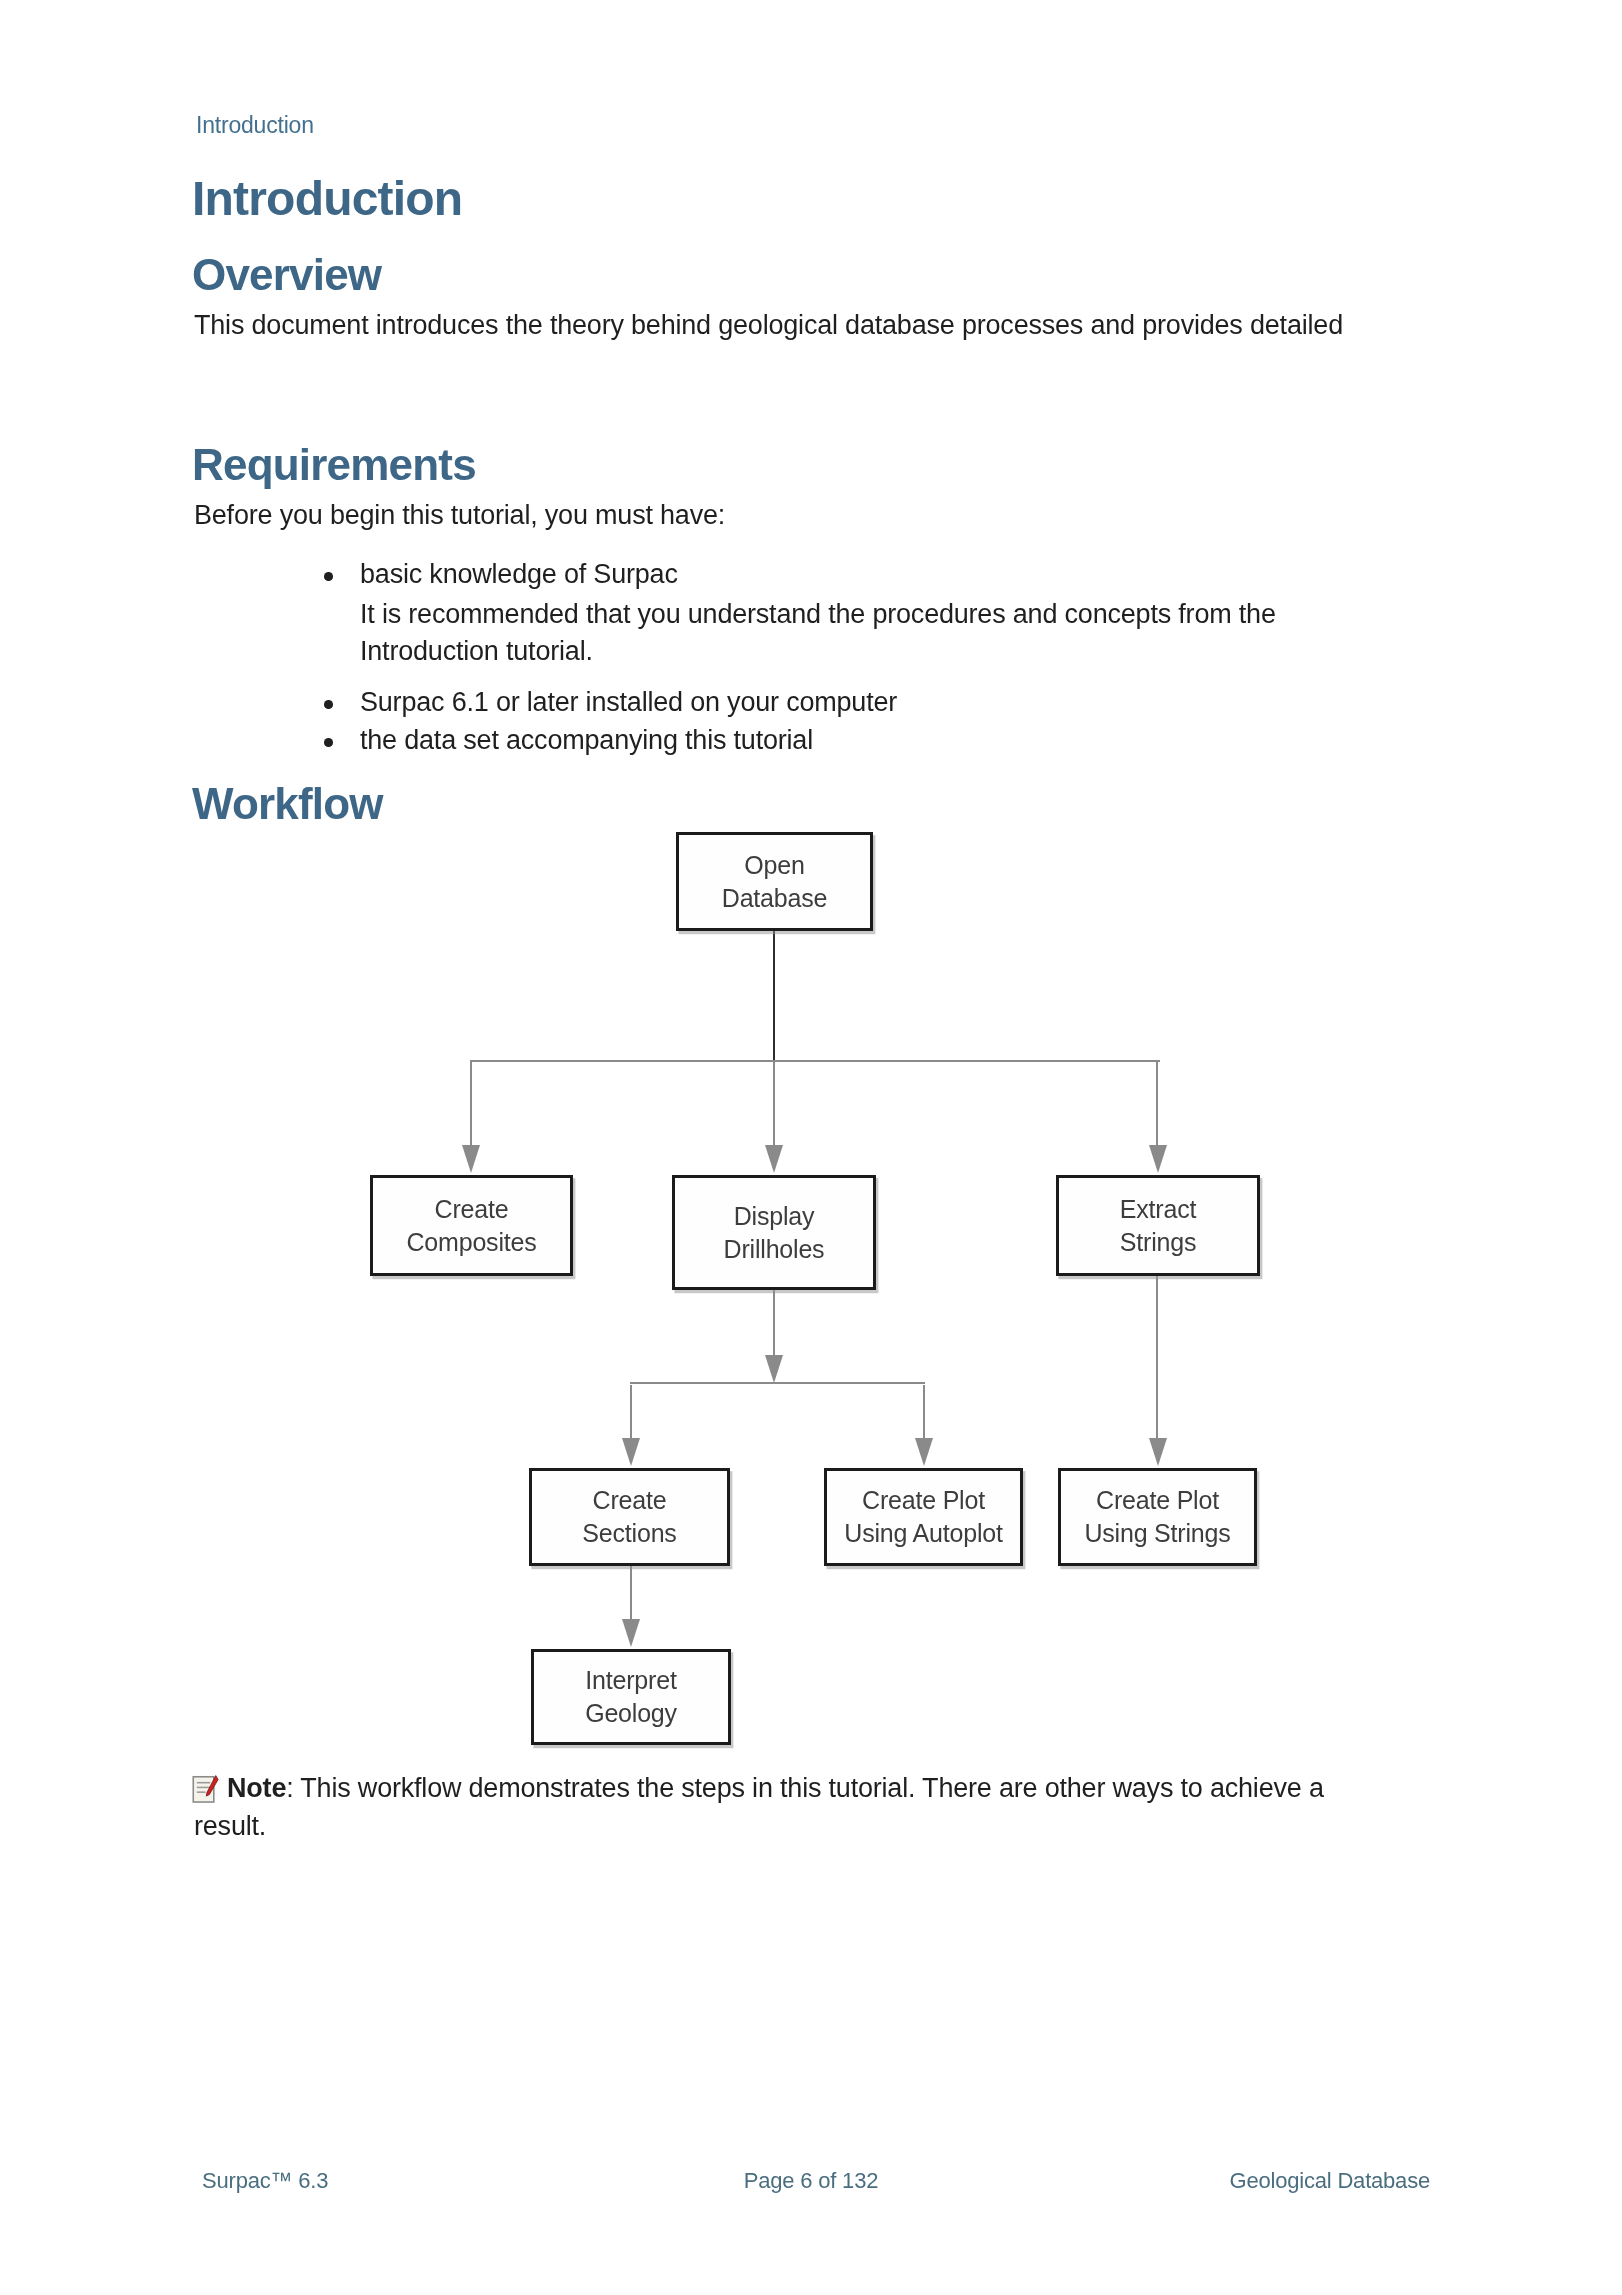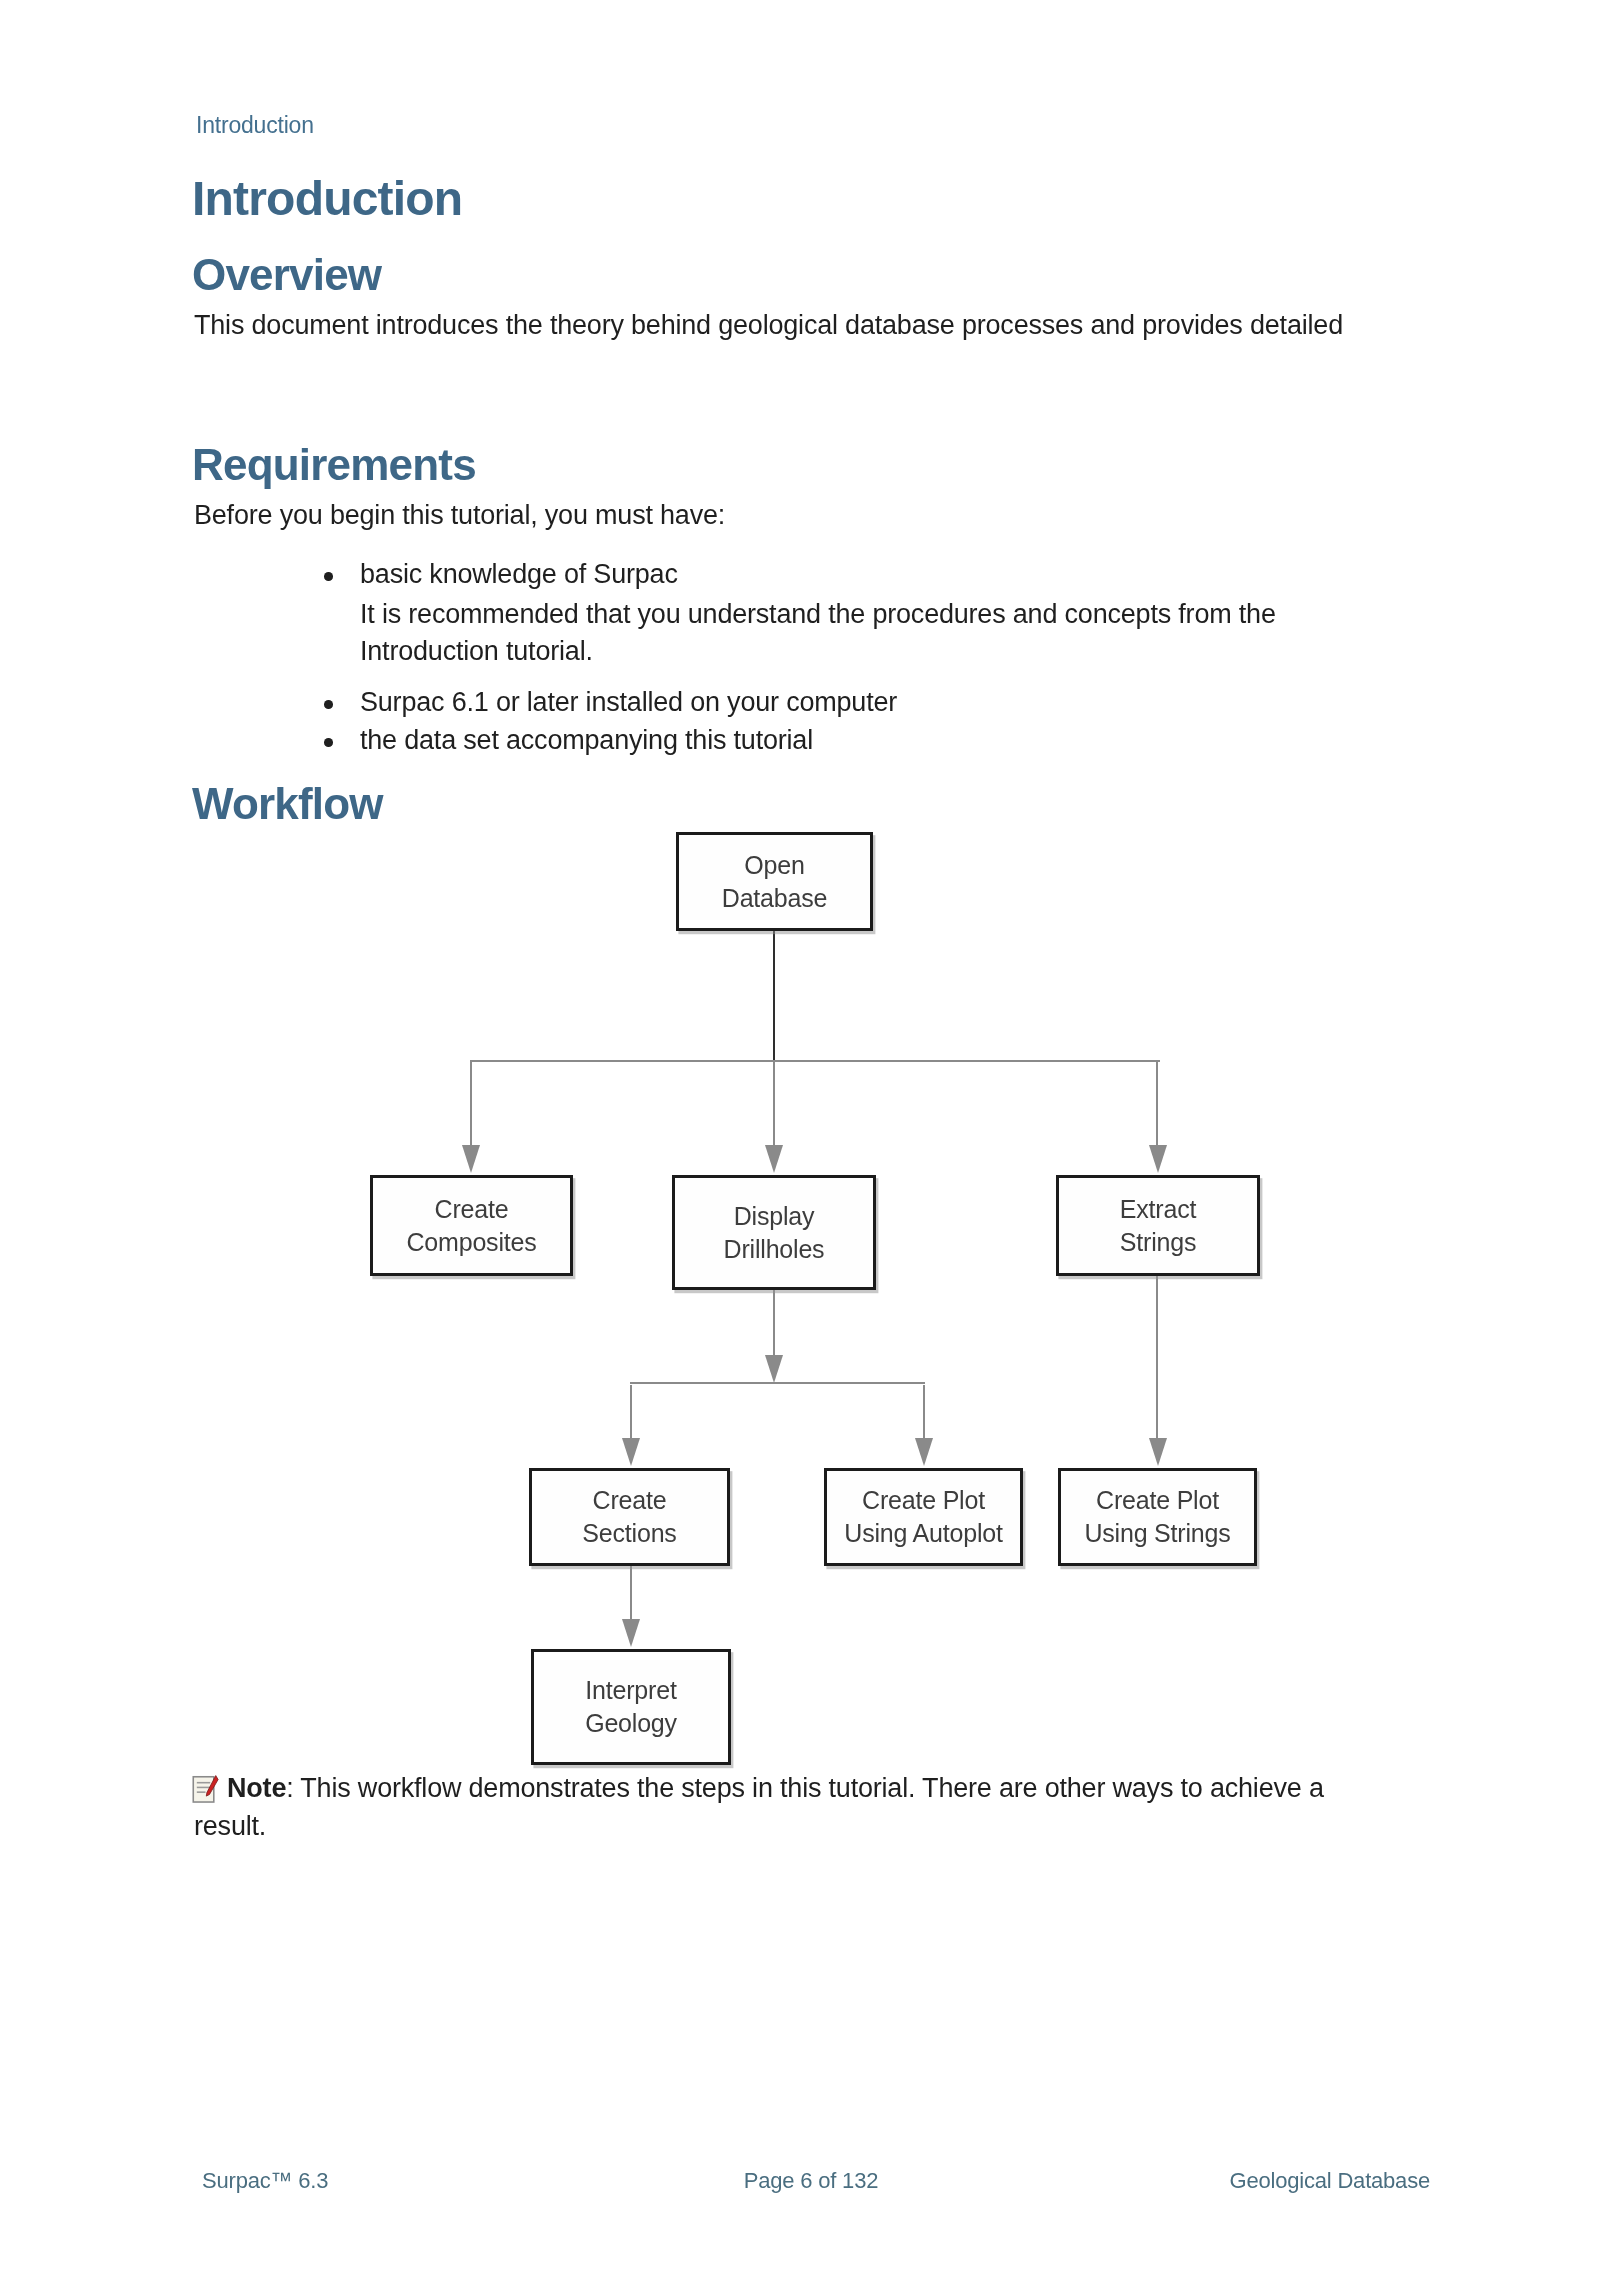--- a/index.html
+++ b/index.html
@@ -62,21 +62,21 @@
   .node-line{
     font-size:25px;line-height:33px;color:#3d3d3d;letter-spacing:-0.2px;white-space:nowrap;
   }
   #n-open{left:676px;top:832px;width:197px;height:99px;}
   #n-cc{left:370px;top:1175px;width:203px;height:101px;}
   #n-dd{left:672px;top:1175px;width:204px;height:115px;}
   #n-es{left:1056px;top:1175px;width:204px;height:101px;}
   #n-cs{left:529px;top:1468px;width:201px;height:98px;}
   #n-cpa{left:824px;top:1468px;width:199px;height:98px;}
   #n-cps{left:1058px;top:1468px;width:199px;height:98px;}
-  #n-ig{left:531px;top:1649px;width:200px;height:116px;}
+  #n-ig{left:531px;top:1649px;width:200px;height:96px;}
 
   .stem{position:absolute;width:2.4px;background:#8a8a8a;}
   .stem-dark{background:#2e2e2e;}
   .rail{position:absolute;height:2.4px;background:#8a8a8a;}
   .arrowhead{
     position:absolute;width:0;height:0;
     border-left:9.5px solid transparent;
     border-right:9.5px solid transparent;
     border-top:28.5px solid #8a8a8a;
   }

